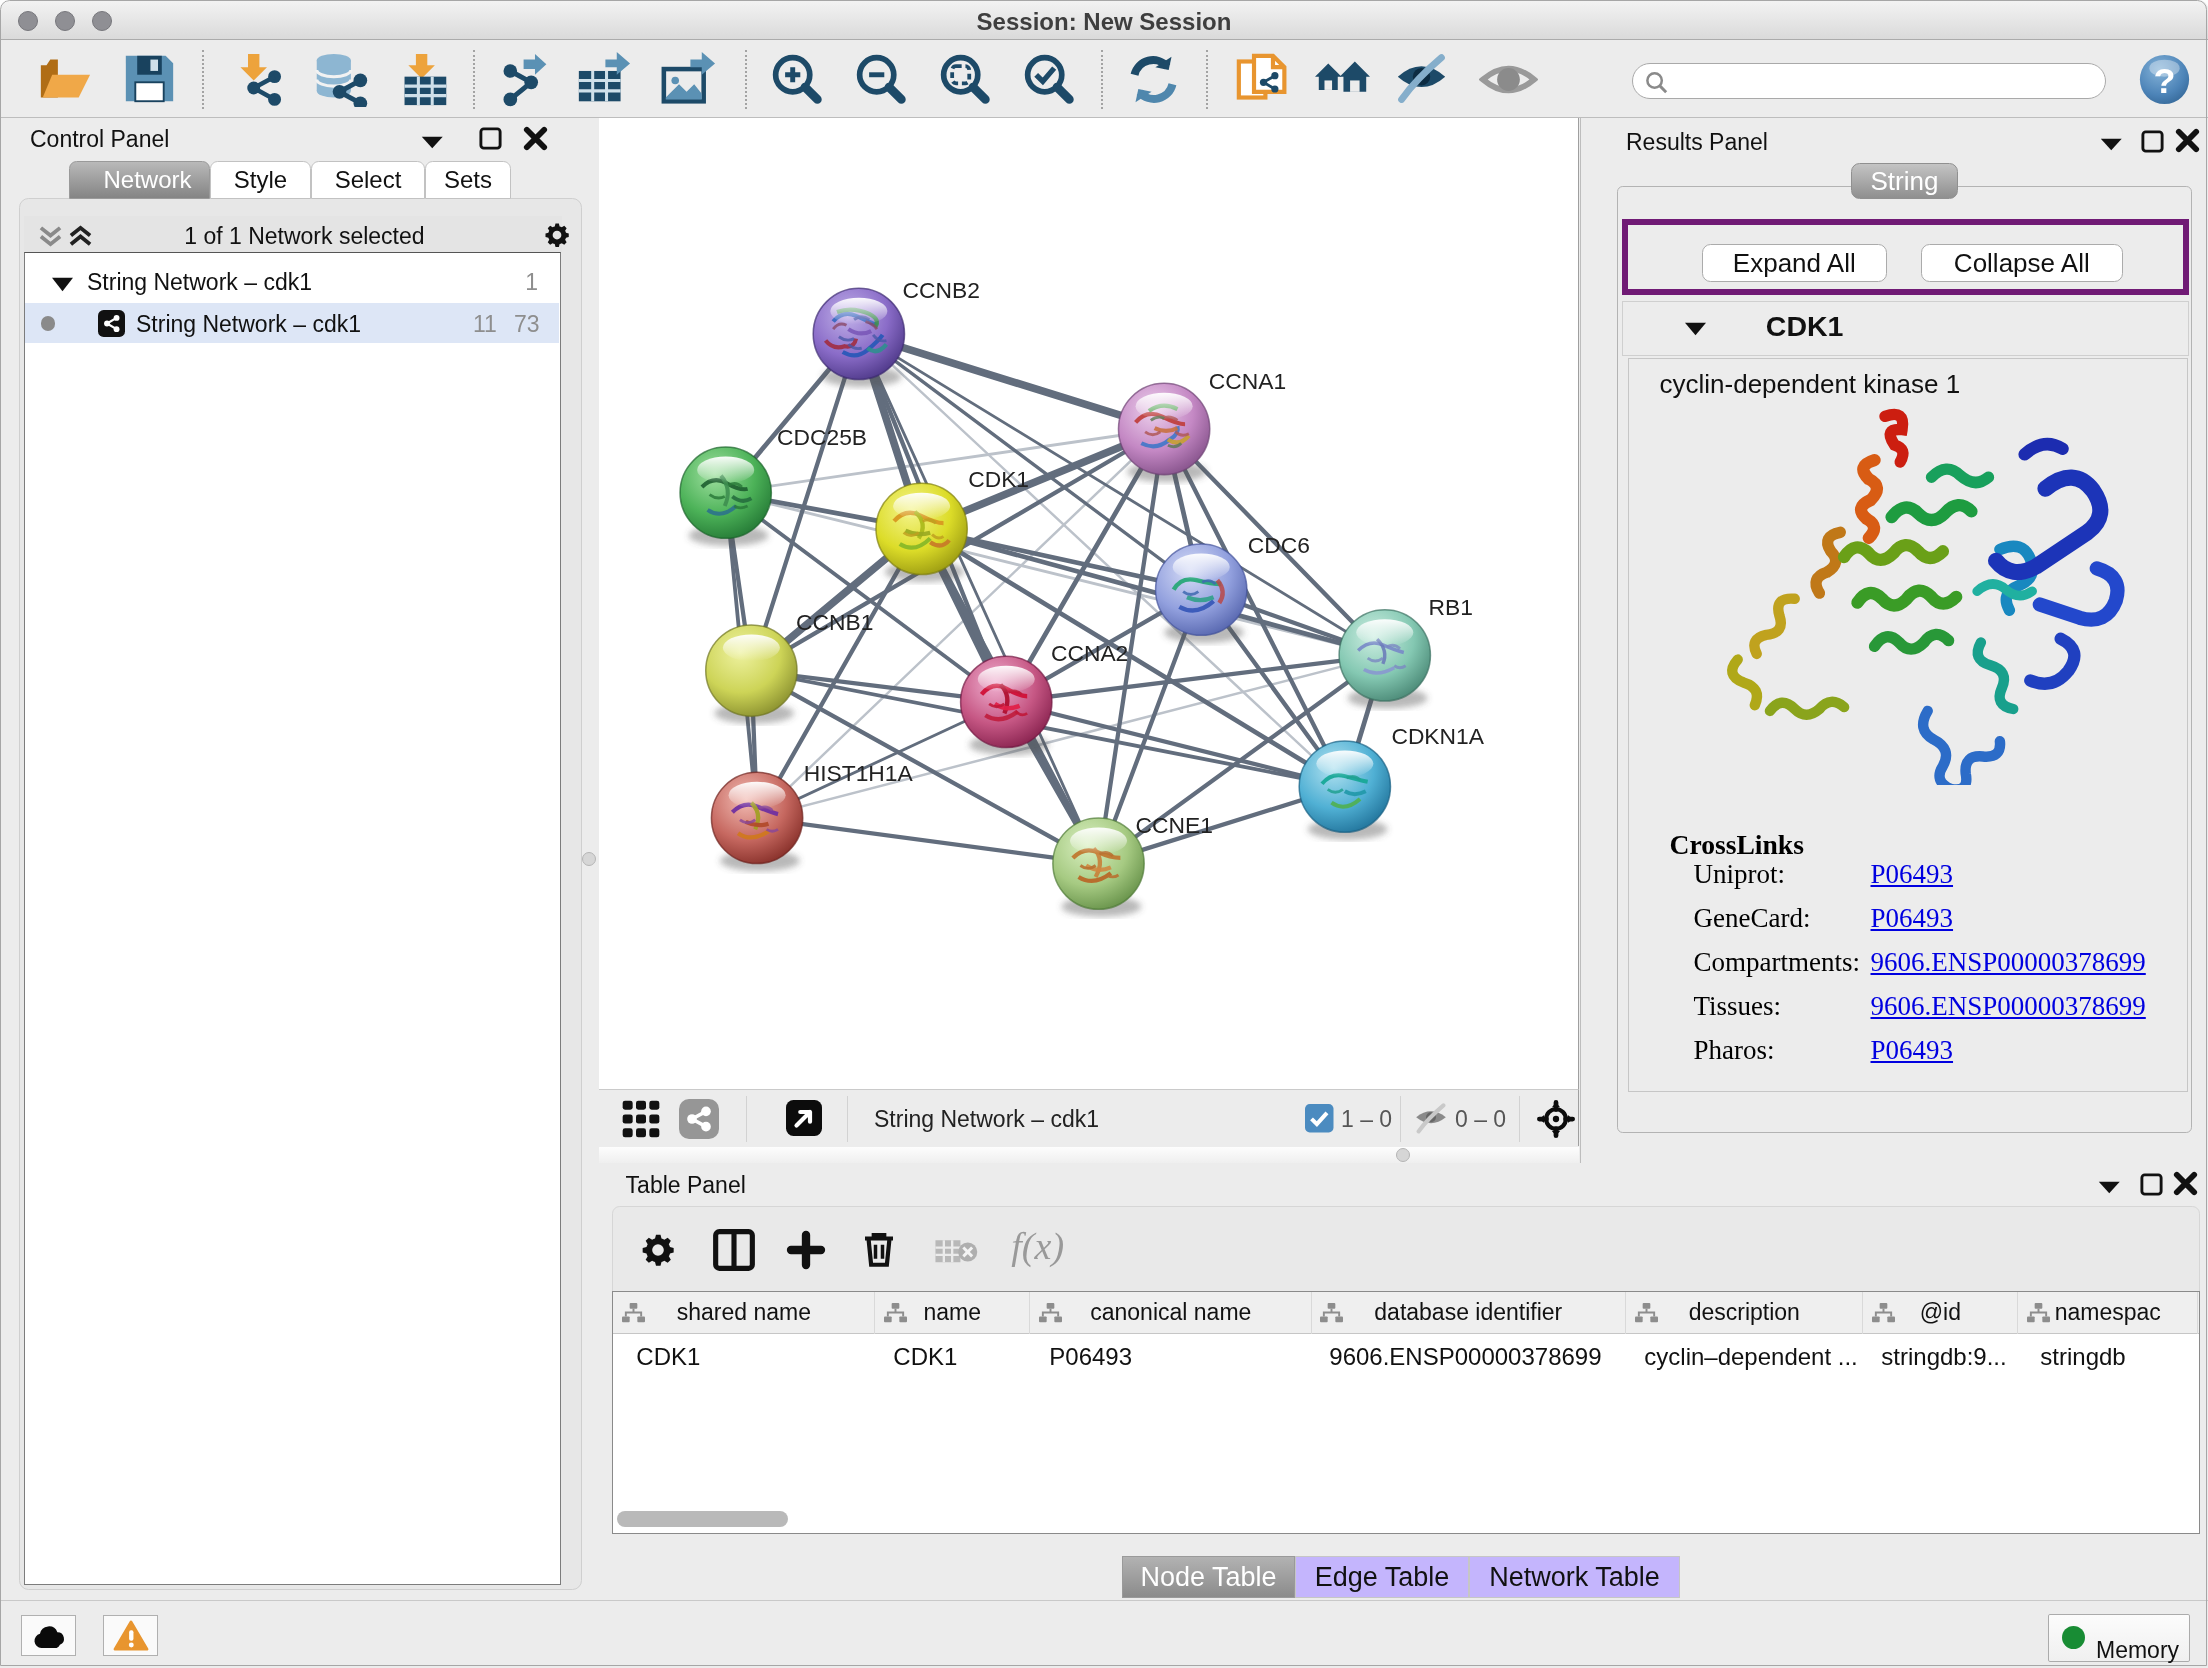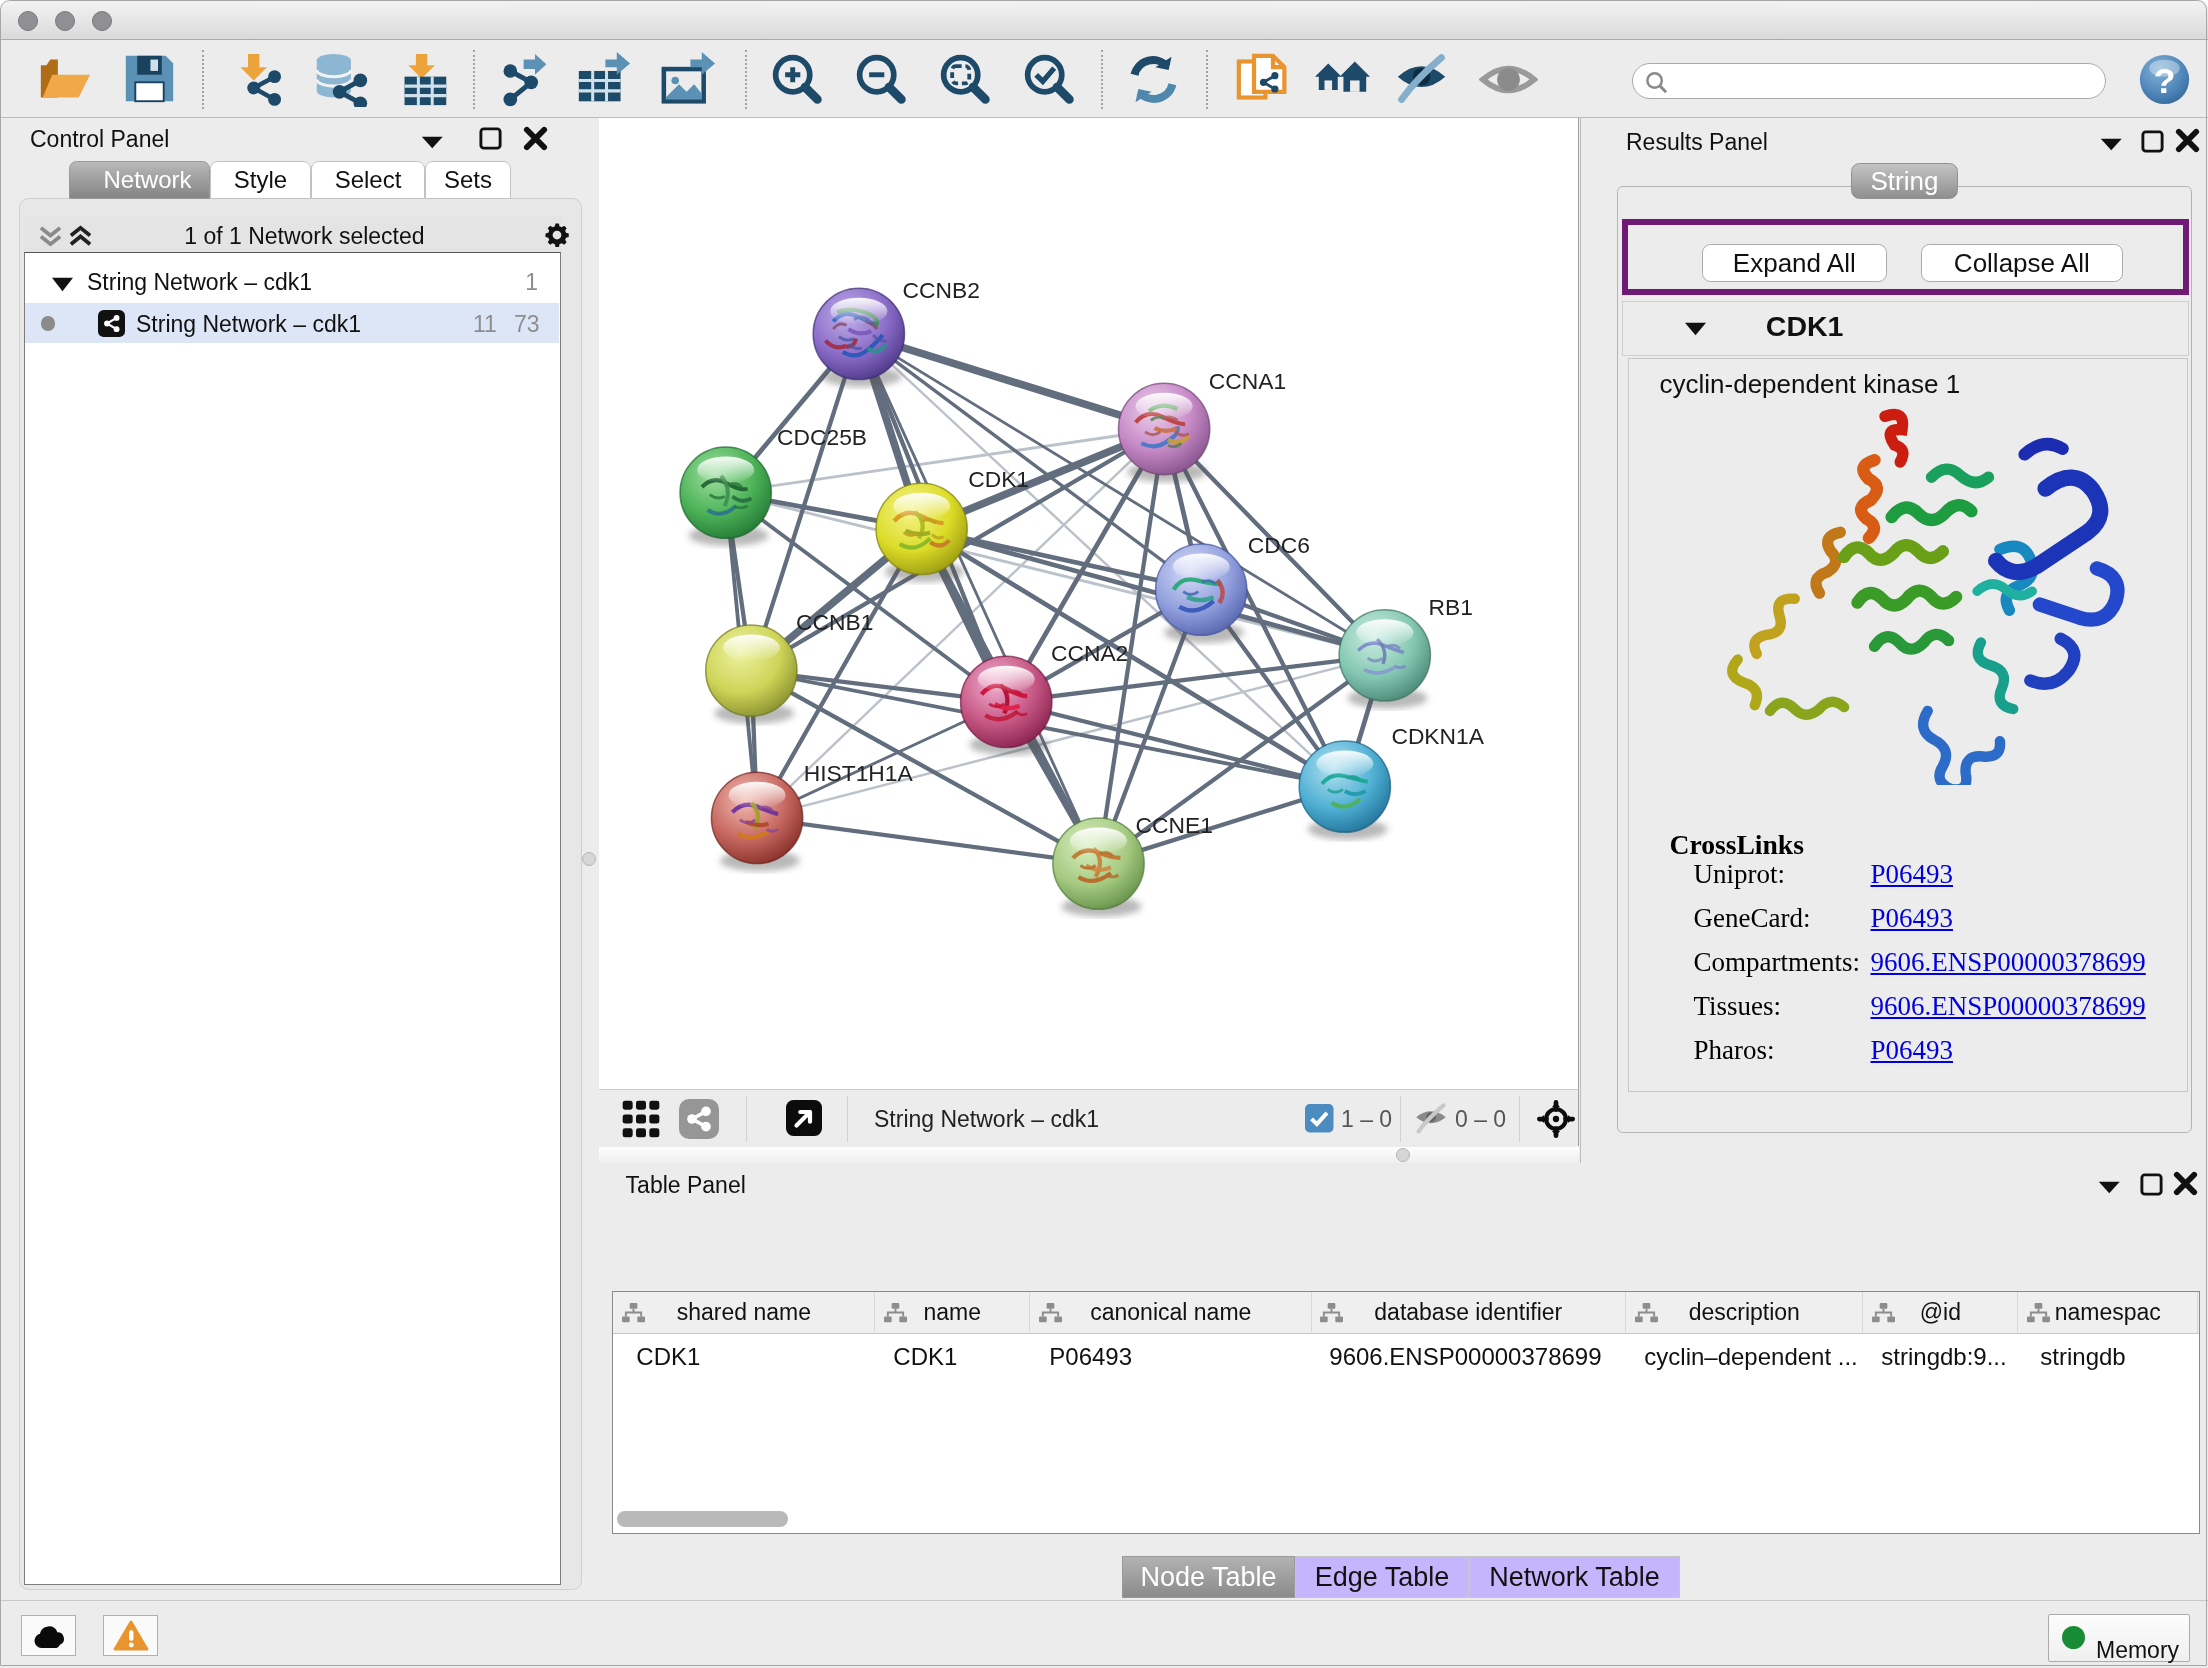--- a/index.html
+++ b/index.html
@@ -85,20 +85,21 @@
   border:1.9px solid #ababab; border-radius:1.9px; font-size:23px; color:#111; }
 .handle { position:absolute; width:14.3px; height:14.3px; border-radius:50%; background:#d6d6d6; border:1px solid #b5b5b5; }
 </style>
 </head>
 <body>
 <div id="win">
 <div id="titlebar">
   <div class="tl" style="left:18px;"></div>
   <div class="tl" style="left:55px;"></div>
   <div class="tl" style="left:92px;"></div>
+  <div id="title">Session: New Session</div>
 </div>
 
 <div id="toolbar">
 
   <svg class="tbi" style="left:35px;" width="59" height="53" viewBox="0 0 31 28">
     <path d="M3 7 L3 24 L12 24 L12 4 L8 4 L6 7 Z" fill="#b06d15"></path>
     <path d="M4 24 L9 12 L29 12 L23 24 Z" fill="#f0a848"></path>
   </svg>
 
   <svg class="tbi" style="left:122px;" width="55" height="53" viewBox="0 0 29 28">
@@ -717,20 +718,45 @@
   <div id="tp-title">Table Panel</div>
   <svg class="abs" style="left:1497px;top:12.4px;" width="28.5" height="23" viewBox="0 0 30 24">
         <path d="M4 7 L26 7 L15 19 Z" fill="#111"></path>
       </svg>
   <svg class="abs" style="left:1541px;top:8.6px;" width="25" height="25" viewBox="0 0 26 26">
         <rect x="3" y="3" width="20" height="20" rx="3" fill="none" stroke="#111" stroke-width="3"></rect>
       </svg>
   <svg class="abs" style="left:1574px;top:6.7px;" width="27" height="27" viewBox="0 0 28 28">
         <path d="M5 5 L23 23 M23 5 L5 23" stroke="#111" stroke-width="6" stroke-linecap="round"></path>
       </svg>
+  <div id="tp-tools">
+    <svg class="abs" style="left:25px;top:23px;" width="40" height="40" viewBox="0 0 24 24">
+          <path fill="#111" d="M12 8.5a3.5 3.5 0 1 0 0 7 3.5 3.5 0 0 0 0-7zm9.4 5l-2.2.6a7 7 0 0 1-.7 1.7l1.2 2-1.9 1.9-2-1.2a7 7 0 0 1-1.7.7l-.6 2.3h-2.7l-.6-2.3a7 7 0 0 1-1.7-.7l-2 1.2-1.9-1.9 1.2-2a7 7 0 0 1-.7-1.7l-2.3-.6v-2.7l2.3-.6a7 7 0 0 1 .7-1.7l-1.2-2 1.9-1.9 2 1.2a7 7 0 0 1 1.7-.7l.6-2.3h2.7l.6 2.3a7 7 0 0 1 1.7.7l2-1.2 1.9 1.9-1.2 2a7 7 0 0 1 .7 1.7l2.2.6z"></path>
+        </svg>
+    <svg class="abs" style="left:99px;top:21px;" width="44" height="44" viewBox="0 0 24 24">
+          <rect x="2" y="2" width="20" height="20" rx="2" fill="none" stroke="#111" stroke-width="2.8"></rect>
+          <path d="M12 2 V22" stroke="#111" stroke-width="2.8"></path>
+        </svg>
+    <svg class="abs" style="left:173px;top:23px;" width="40" height="40" viewBox="0 0 24 24">
+          <path d="M12 3 V21 M3 12 H21" stroke="#111" stroke-width="5" stroke-linecap="round"></path>
+        </svg>
+    <svg class="abs" style="left:245px;top:21px;" width="42" height="42" viewBox="0 0 24 24">
+          <path d="M4 6 H20 M9 6 V4 H15 V6 M6 6 L7.5 21 H16.5 L18 6" fill="none" stroke="#111" stroke-width="2.4"></path>
+          <path d="M10 9.5 V17.5 M14 9.5 V17.5" stroke="#111" stroke-width="2"></path>
+        </svg>
+    <svg class="abs" style="left:321px;top:30px;" width="44" height="28.5" viewBox="0 0 30 19">
+          <g opacity="0.5">
+            <rect x="1" y="2" width="17" height="15" fill="#888"></rect>
+            <path d="M1 7 H18 M1 12 H18 M6.7 2 V17 M12.4 2 V17" stroke="#eee" stroke-width="1.6"></path>
+            <circle cx="23" cy="10" r="6.5" fill="#777"></circle>
+            <path d="M20 7 L26 13 M26 7 L20 13" stroke="#fff" stroke-width="2"></path>
+          </g>
+        </svg>
+    <div class="abs" style="left:398px;top:17px;font-family:'Liberation Serif',serif;font-style:italic;font-size:38px;color:#999;">f(x)</div>
+  </div>
   <div id="tp-table">
     <div id="tp-thead">
       <div class="th" style="left:0;width:262px;">
             <svg style="position:absolute;left:7.6px;top:9.5px;" width="25" height="23" viewBox="0 0 26 24">
               <g fill="#8d8d8d">
                 <rect x="9" y="1" width="8" height="6" rx="1"></rect>
                 <rect x="1" y="15" width="8" height="6" rx="1"></rect>
                 <rect x="17" y="15" width="8" height="6" rx="1"></rect>
                 <path d="M13 7 V11 M5 15 V11 H21 V15" stroke="#8d8d8d" stroke-width="2" fill="none"></path>
               </g>

